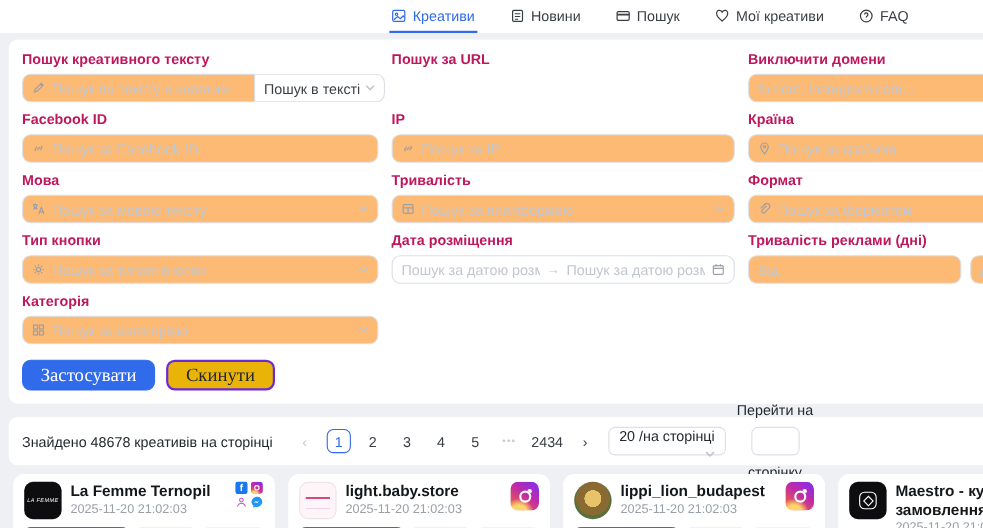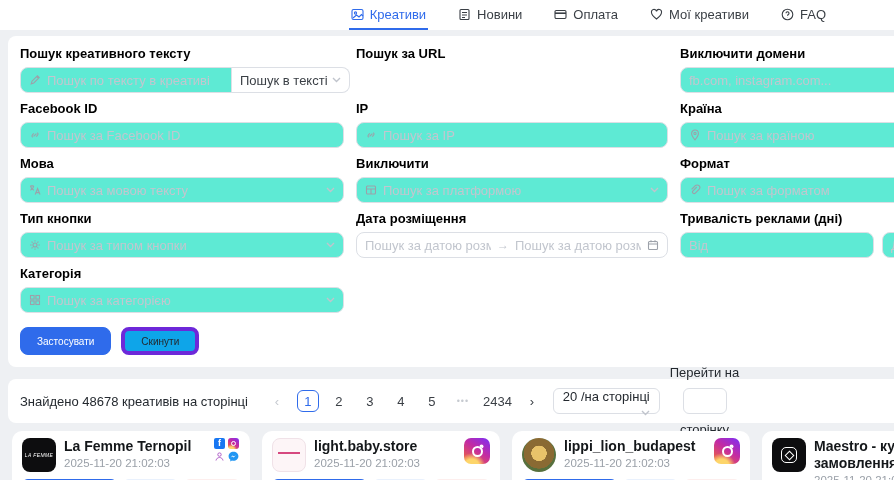--- a/index.html
+++ b/index.html
@@ -15,44 +15,44 @@
   .nav-item { display:flex; align-items:center; gap:6px; font-size:13px; color:#3a3f45; cursor:pointer;
               border-bottom:2px solid transparent; padding:0 2px; }
   .nav-item.active { color:#2f6beb; border-bottom-color:#2f6beb; }
   .nico { display:inline-flex; width:13px; height:13px; }
   .nico svg { width:13px; height:13px; stroke:currentColor; fill:none; stroke-width:1.1; }
 
   
   .panel { background:#fff; border-radius:8px; margin:6px 8px 0 8px; padding:10px 12px 12px 12px; width:996px; }
   .fgrid { display:grid; grid-template-columns:324px 312px 312px; column-gap:12px; }
   .field { margin-bottom:8px; }
-  .field > label { display:block; font-size:13px; font-weight:bold; color:#000000; line-height:16px; margin-bottom:5px; }
+  .field > label { display:block; font-size:13px; font-weight:bold; color:#be185d; line-height:16px; margin-bottom:5px; }
   .inbox { display:flex; align-items:center; height:26px; border:1px solid #dcdfe5; border-radius:8px;
-           background:#5eead4; padding:0 8px; gap:6px; }
+           background:#fdba74; padding:0 8px; gap:6px; }
   .inbox input { border:none; outline:none; flex:1; min-width:0; font-size:13px; color:#24292f; background:transparent;
                  font-family:inherit; }
   .inbox input::placeholder { color:#c2c6ce; }
   .pico { display:inline-flex; width:12px; height:12px; flex:0 0 auto; color:#9ca1a9; }
   .pico svg { width:12px; height:12px; stroke:currentColor; fill:none; stroke-width:1.1; }
   .chev { margin-left:auto; flex:0 0 auto; display:inline-flex; color:#c0c4cc; }
   .chev svg { width:9px; height:6px; stroke:currentColor; fill:none; stroke-width:1.4; }
   .group { display:flex; }
   .group .inbox.main { flex:1; border-radius:8px 0 0 8px; }
   .modebox { display:flex; align-items:center; gap:4px; height:26px; border:1px solid #dcdfe5; border-left:none;
              border-radius:0 8px 8px 0; padding:0 8px; font-size:13px; color:#3a3f45; cursor:pointer; white-space:nowrap; }
   .range { display:flex; align-items:center; height:26px; border:1px solid #dcdfe5; border-radius:8px; padding:0 8px; gap:6px; }
   .range input { border:none; outline:none; width:100%; min-width:0; font-size:13px; background:transparent; font-family:inherit;}
   .range input::placeholder { color:#c2c6ce; }
   .arrow { color:#c2c6ce; font-size:12px; flex:0 0 auto; }
   .two { display:flex; gap:8px; }
   .two .inbox { flex:1; }
   .btnrow { margin-top:6px; display:flex; gap:10px; }
-  .btn { height:28px; border-radius:8px; font-size:10px; padding:0 16px; cursor:pointer; font-family:Liberation Sans, sans-serif; }
+  .btn { height:28px; border-radius:8px; font-size:17px; padding:0 16px; cursor:pointer; font-family:Liberation Serif, serif; }
   .btn.primary { background:#2f6beb; border:1px solid #2f6beb; color:#fff; }
-  .btn.ghost { background:#0ea5e9; border:4px solid #6d28d9; color:#24292f; }
+  .btn.ghost { background:#eab308; border:2px solid #6d28d9; color:#24292f; }
 
   
   .results { background:#fff; border-radius:8px; margin:12px 8px 0 8px; height:44px; display:flex; align-items:center;
              padding:0 12px; gap:10px; font-size:13px; width:996px; }
   .pager { display:flex; align-items:center; gap:9px; margin-left:8px; }
   .pg { min-width:22px; height:22px; display:inline-flex; align-items:center; justify-content:center;
         font-size:13px; color:#3a3f45; cursor:pointer; border-radius:6px; }
   .pg.disabled { color:#c6cad0; cursor:default; }
   .pg.active { border:1px solid #2f6beb; color:#2f6beb; padding:0 6px; }
   .pg.dots { color:#c6cad0; letter-spacing:1px; font-size:9px; }
@@ -125,21 +125,21 @@
         </span>
         <span>Новини</span>
       </a>
       <a class="nav-item">
         <span class="nico">
           <svg viewBox="0 0 13 13">
               <rect x="1" y="2.5" width="11" height="8" rx="1.2"></rect>
               <path d="M1 5.2 h11" stroke-width="1.6"></path>
             </svg>
         </span>
-        <span>Оплата</span>
+        <span>Пошук</span>
       </a>
       <a class="nav-item">
         <span class="nico">
           <svg viewBox="0 0 13 13">
               <path d="M6.5 11 C3 8.5 1.5 6.5 1.5 4.6 A2.4 2.4 0 0 1 6.5 3.4 A2.4 2.4 0 0 1 11.5 4.6 C11.5 6.5 10 8.5 6.5 11 Z"></path>
             </svg>
         </span>
         <span>Мої креативи</span>
       </a>
       <a class="nav-item">
@@ -239,21 +239,21 @@
           </span>
           <input placeholder="Пошук за мовою тексту" style="">
           <span class="chev">
               <svg viewBox="0 0 9 6">
                 <polyline points="1,1 4.5,4.5 8,1"></polyline>
               </svg>
             </span>
         </div>
       </div>
       <div class="field">
-        <label>Виключити</label>
+        <label>Тривалість</label>
         <div class="inbox">
           <span class="pico">
             <svg viewBox="0 0 12 12">
                 <rect x="1.5" y="2" width="9" height="8" rx="1"></rect>
                 <path d="M1.5 5 h9 M6 5 v5"></path>
               </svg>
           </span>
           <input placeholder="Пошук за платформою" style="">
           <span class="chev">
               <svg viewBox="0 0 9 6">

